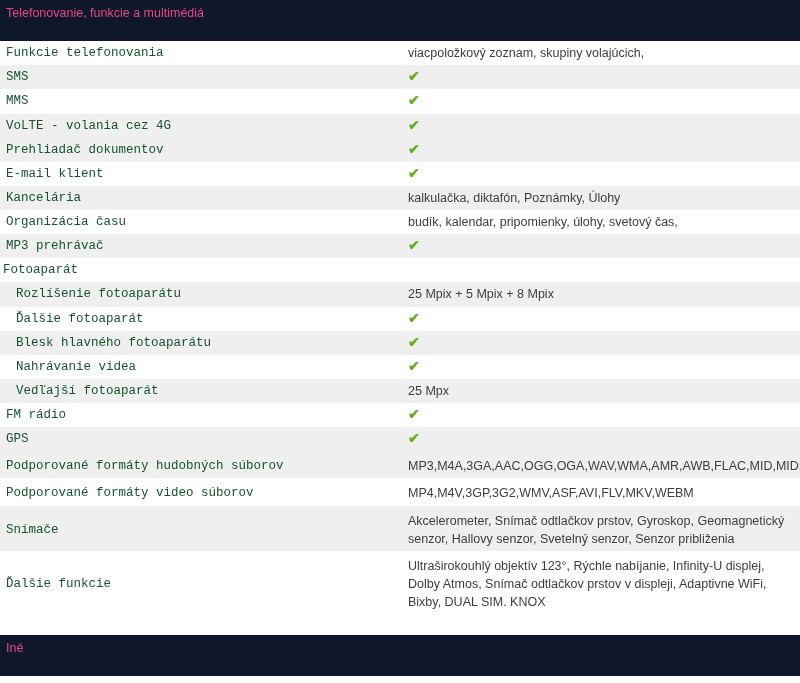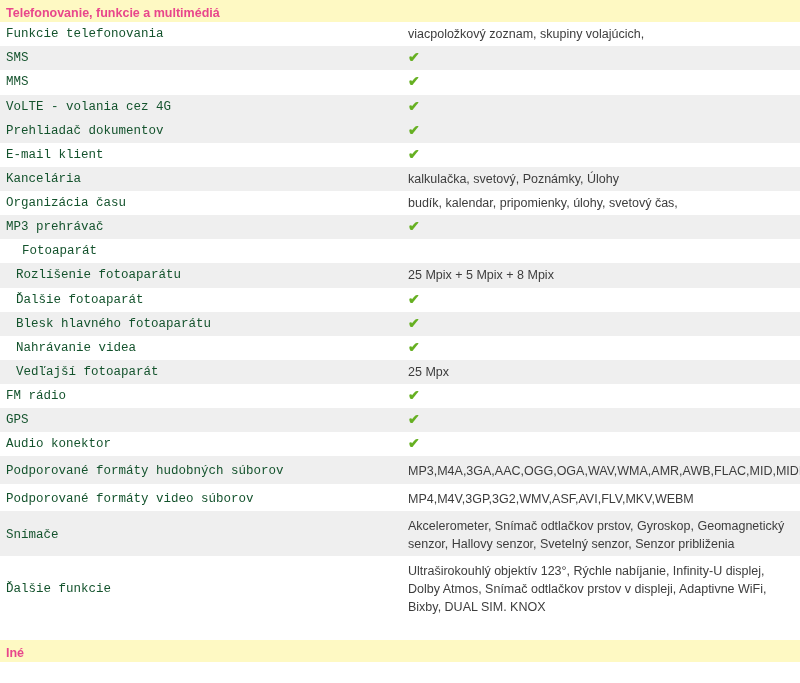--- a/index.html
+++ b/index.html
@@ -37,28 +37,28 @@
     padding-left: 8px;
     margin-top: 15px;
   }
   tr.shaded td {
     background: #efefef;
   }
   tr.plain td {
     background: #ffffff;
   }
   tr.section-header td {
-    background: #fef9c3;
+    background: #0f172a;
     color: #e8468c;
-    font-weight: bold;
+    font-weight: normal;
     padding-top: 4px;
-    padding-bottom: 0;
+    padding-bottom: 19px;
   }
   tr.group-head td.label {
-    padding-left: 22px;
+    padding-left: 3px;
   }
   .indent {
     padding-left: 16px !important;
   }
   .check {
     display: inline-block;
     color: #66b022;
     font-size: 14px;
     line-height: 1;
     font-weight: bold;
@@ -112,21 +112,21 @@
         <td class="value"><span class="check">✔</span></td>
       </tr>
 
       <tr class="plain">
         <td class="label">E-mail klient</td>
         <td class="value"><span class="check">✔</span></td>
       </tr>
 
       <tr class="shaded">
         <td class="label">Kancelária</td>
-        <td class="value">kalkulačka, svetový, Poznámky, Úlohy</td>
+        <td class="value">kalkulačka, diktafón, Poznámky, Úlohy</td>
       </tr>
 
       <tr class="plain">
         <td class="label">Organizácia času</td>
         <td class="value">budík, kalendar, pripomienky, úlohy, svetový čas,</td>
       </tr>
 
       <tr class="shaded">
         <td class="label">MP3 prehrávač</td>
         <td class="value"><span class="check">✔</span></td>
@@ -165,24 +165,20 @@
       <tr class="plain">
         <td class="label">FM rádio</td>
         <td class="value"><span class="check">✔</span></td>
       </tr>
 
       <tr class="shaded">
         <td class="label">GPS</td>
         <td class="value"><span class="check">✔</span></td>
       </tr>
 
-      <tr class="plain">
-        <td class="label">Audio konektor</td>
-        <td class="value"><span class="check">✔</span></td>
-      </tr>
 
       <tr class="shaded multiline tall">
         <td class="label">Podporované formáty hudobných súborov</td>
         <td class="value">MP3,M4A,3GA,AAC,OGG,OGA,WAV,WMA,AMR,AWB,FLAC,MID,MIDI,XMF,MXMF,IMY,RTTTL,RTX,OTA</td>
       </tr>
 
       <tr class="plain multiline tall">
         <td class="label">Podporované formáty video súborov</td>
         <td class="value">MP4,M4V,3GP,3G2,WMV,ASF,AVI,FLV,MKV,WEBM</td>
       </tr>

